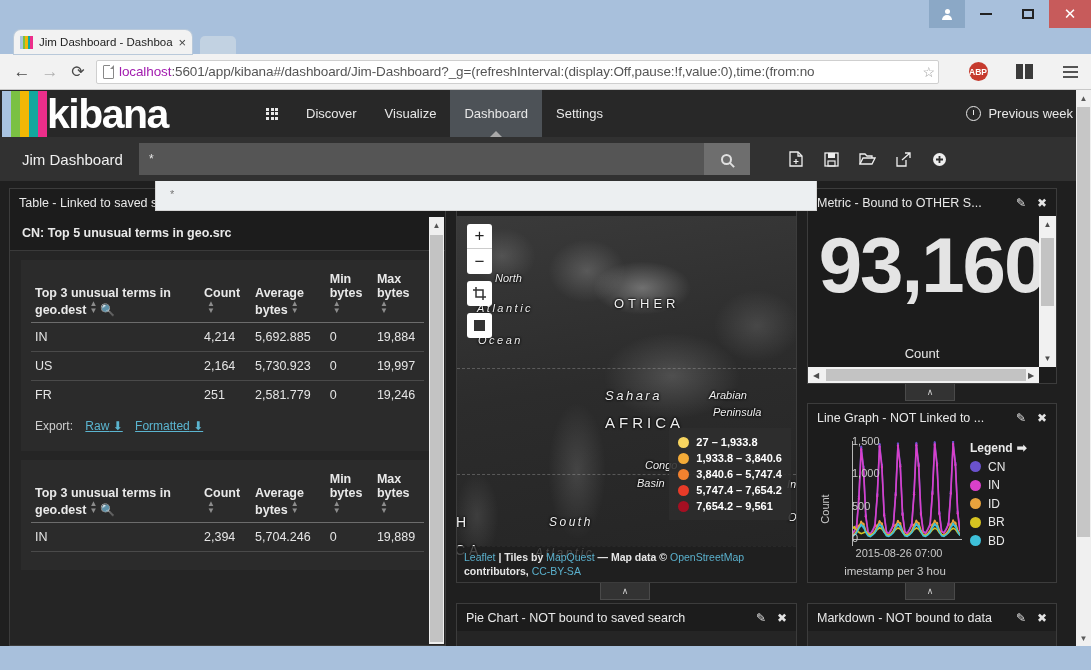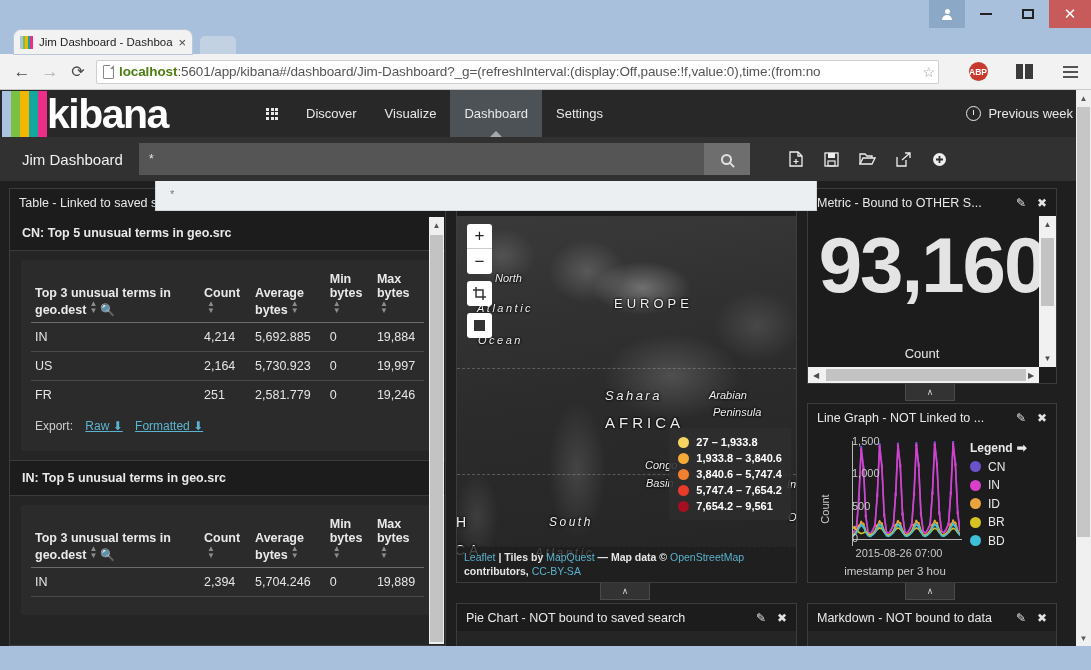--- a/index.html
+++ b/index.html
@@ -56,21 +56,21 @@
   .nav-btn.fwd { color: #b0b0b0; }
   .nav-btn.reload { font-size: 16px; color: #4a4a4a; }
   .urlbar {
     flex: 1; height: 24px; background: #fff; border: 1px solid #cfcfcf; border-radius: 2px;
     display: flex; align-items: center; padding: 0 4px; margin: 0 6px 0 4px;
     position: relative; overflow: hidden;
   }
   .page-icon { width: 11px; height: 14px; border: 1.3px solid #888; border-radius: 1px; margin: 0 5px 0 2px; flex: none; position: relative; }
   .page-icon::after { content:""; position:absolute; right:-1px; top:-1px; border-left:4px solid #fff; border-bottom:4px solid #888; }
   .url-text { font-size: 13.5px; color: #555; white-space: nowrap; letter-spacing: -0.1px; }
-  .url-text b { color: #4d7c0f; font-weight: bold; }
+  .url-text b { color: #a21caf; font-weight: normal; }
   .star { position: absolute; right: 3px; top: 3px; font-size: 14px; color: #999; }
   .tb-icon { width: 26px; height: 26px; display:flex; align-items:center; justify-content:center; margin-left: 20px;}
   .abp { width: 19px; height: 19px; border-radius: 50%; background: #c63b2e; color: #fff;
     font-size: 8.5px; font-weight: bold; display: flex; align-items: center; justify-content: center; }
   .ext2 { width: 17px; height: 15px; background: #3b3b3b; position: relative; }
   .ext2::after { content:""; position:absolute; left:50%; top:0; width:2px; height:15px; background:#f2f2f2; margin-left:-1px;}
   .hamburger { display:flex; flex-direction:column; gap:3px; }
   .hamburger i { width: 15px; height: 2px; background: #555; display:block; }
 
   
@@ -425,21 +425,20 @@
                   <td style="border-bottom:none">19,246</td>
                 </tr>
               </tbody>
             </table>
             <div class="export-row">
               <span>Export:</span>
               <a href="#"><span>Raw</span> ⬇</a>
               <a href="#"><span>Formatted</span> ⬇</a>
             </div>
           </div>
-          <div class="tbl-section-title" style="border-top:1px solid #3a3a3a">IN: Top 5 unusual terms in geo.src</div>
           <div class="tbl-box">
             <table>
               <thead>
                   <tr>
                 <th style="width:43%"><span>Top 3 unusual terms in geo.dest</span><span class="sortic">▲<br>▼</span><span class="thsearch">🔍</span></th>
                 <th style="width:13%"><span>Count</span><span class="sortic">▲<br>▼</span></th>
                 <th style="width:19%"><span>Average bytes</span><span class="sortic">▲<br>▼</span></th>
                 <th style="width:12%"><span>Min bytes</span><span class="sortic">▲<br>▼</span></th>
                 <th style="width:13%"><span>Max bytes</span><span class="sortic">▲<br>▼</span></th>
               </tr>
@@ -485,27 +484,27 @@
                 </svg>
             </div>
             <div class="mc">
                 <span class="sq"></span>
               </div>
           </div>
 
           <div class="map-lbl" style="left:38px; top:56px">North</div>
           <div class="map-lbl sp" style="left:20px; top:86px">Atlantic</div>
           <div class="map-lbl sp" style="left:21px; top:118px">Ocean</div>
-          <div class="map-lbl caps" style="left:157px; top:80px">EUROPE</div>
+          <div class="map-lbl caps" style="left:157px; top:80px">OTHER</div>
           <div class="map-lbl sp" style="left:148px; top:172px; font-size:13px">Sahara</div>
           <div class="map-lbl" style="left:252px; top:173px">Arabian</div>
           <div class="map-lbl" style="left:256px; top:190px">Peninsula</div>
           <div class="map-lbl caps" style="left:148px; top:198px; font-size:15px">AFRICA</div>
           <div class="map-lbl" style="left:188px; top:243px">Congo</div>
-          <div class="map-lbl" style="left:189px; top:261px">Basin</div>
+          <div class="map-lbl" style="left:180px; top:261px">Basin</div>
           <div class="map-lbl sp" style="left:92px; top:299px; font-size:12px">South</div>
           <div class="map-lbl sp" style="left:78px; top:330px; font-size:12px">Atlantic</div>
           <div class="map-lbl caps" style="left:-1px; top:298px; font-size:14px">H</div>
           <div class="map-lbl caps" style="left:-2px; top:326px; font-size:14px">CA</div>
           <div class="map-lbl" style="left:330px; top:262px">In</div>
           <div class="map-lbl" style="left:331px; top:295px">O</div>
 
           <div class="map-legend">
             <div class="lg-row">
                 <span class="lg-dot" style="background:#f7d560"></span>

